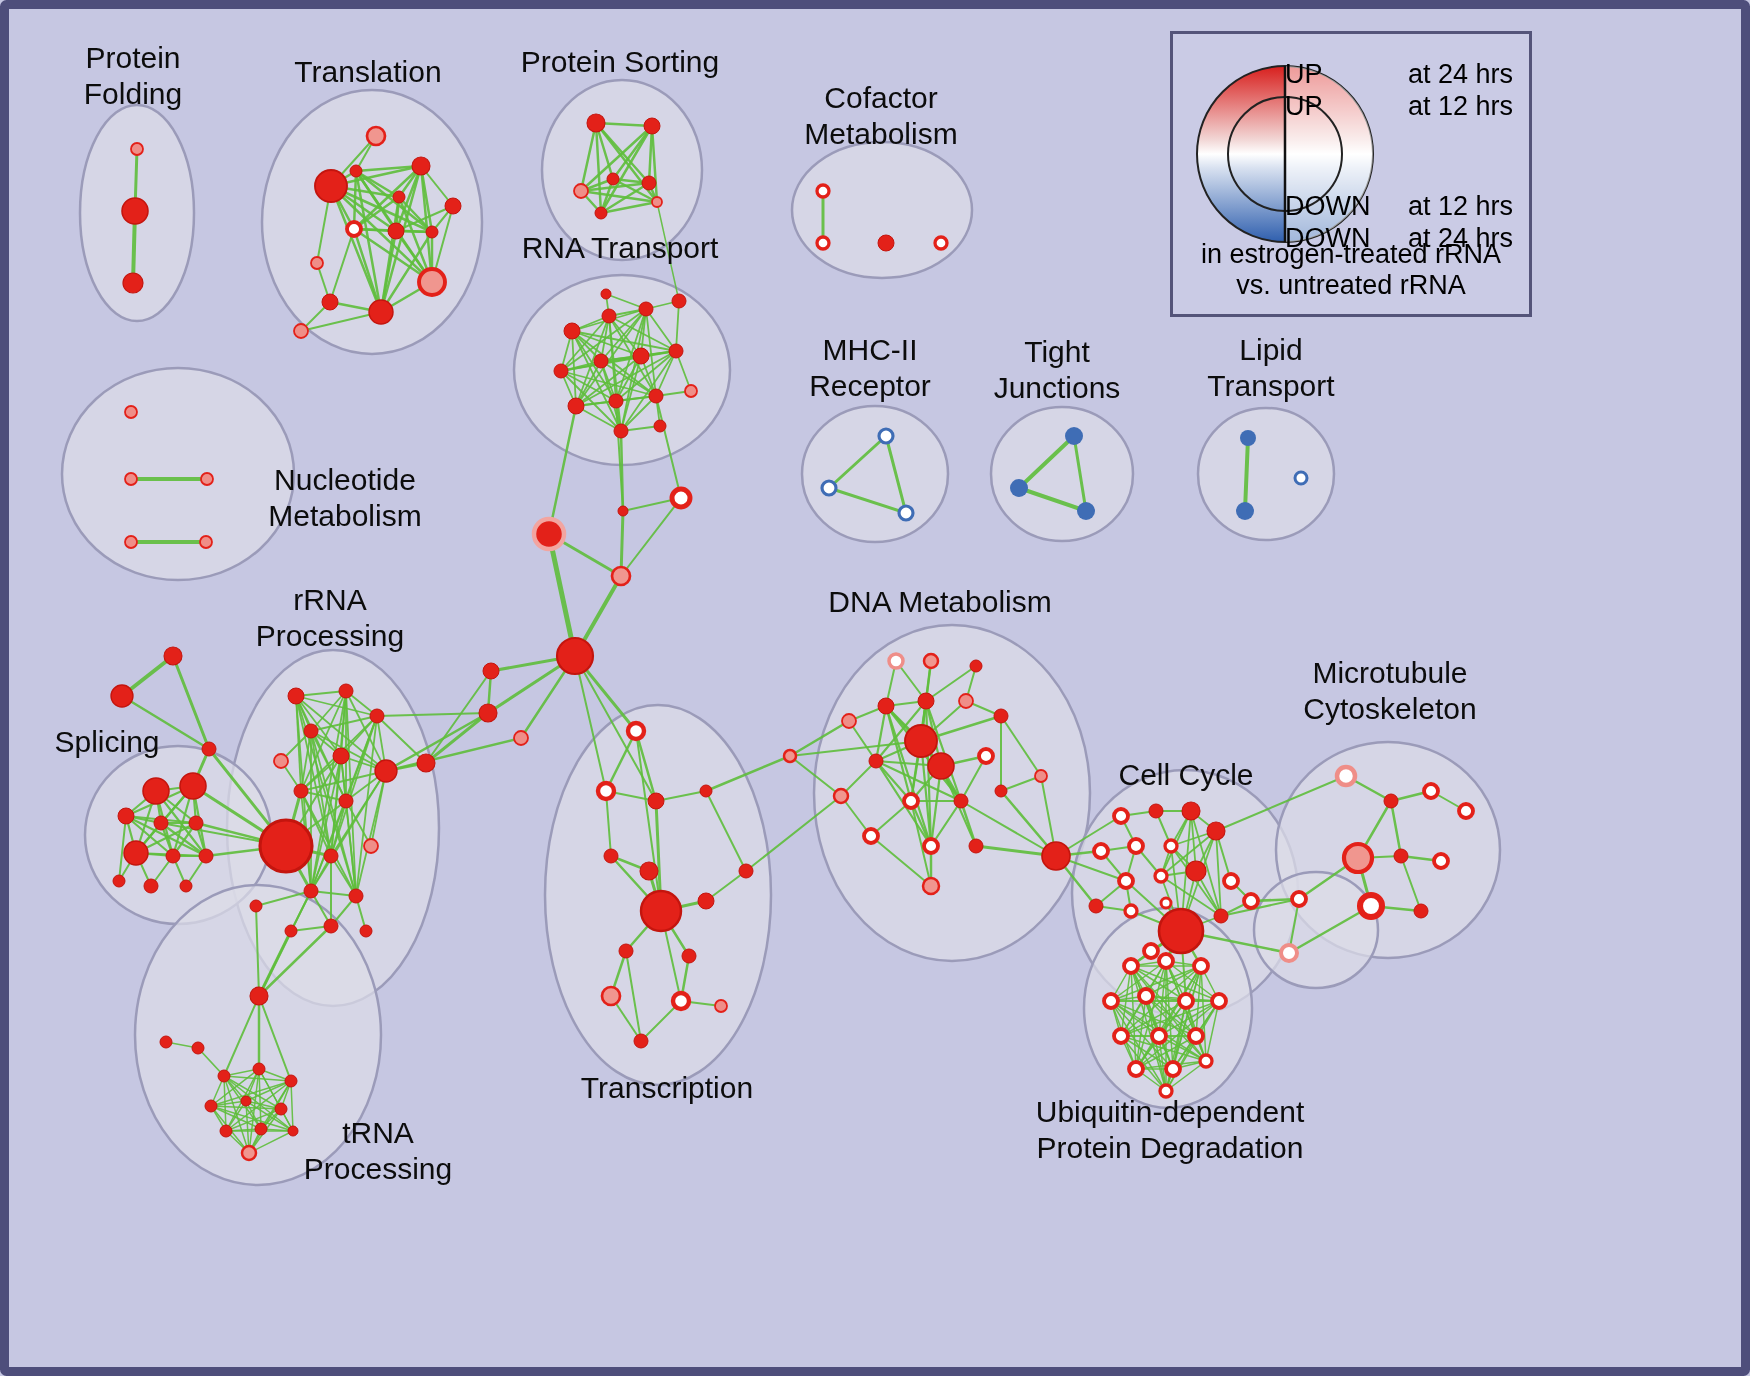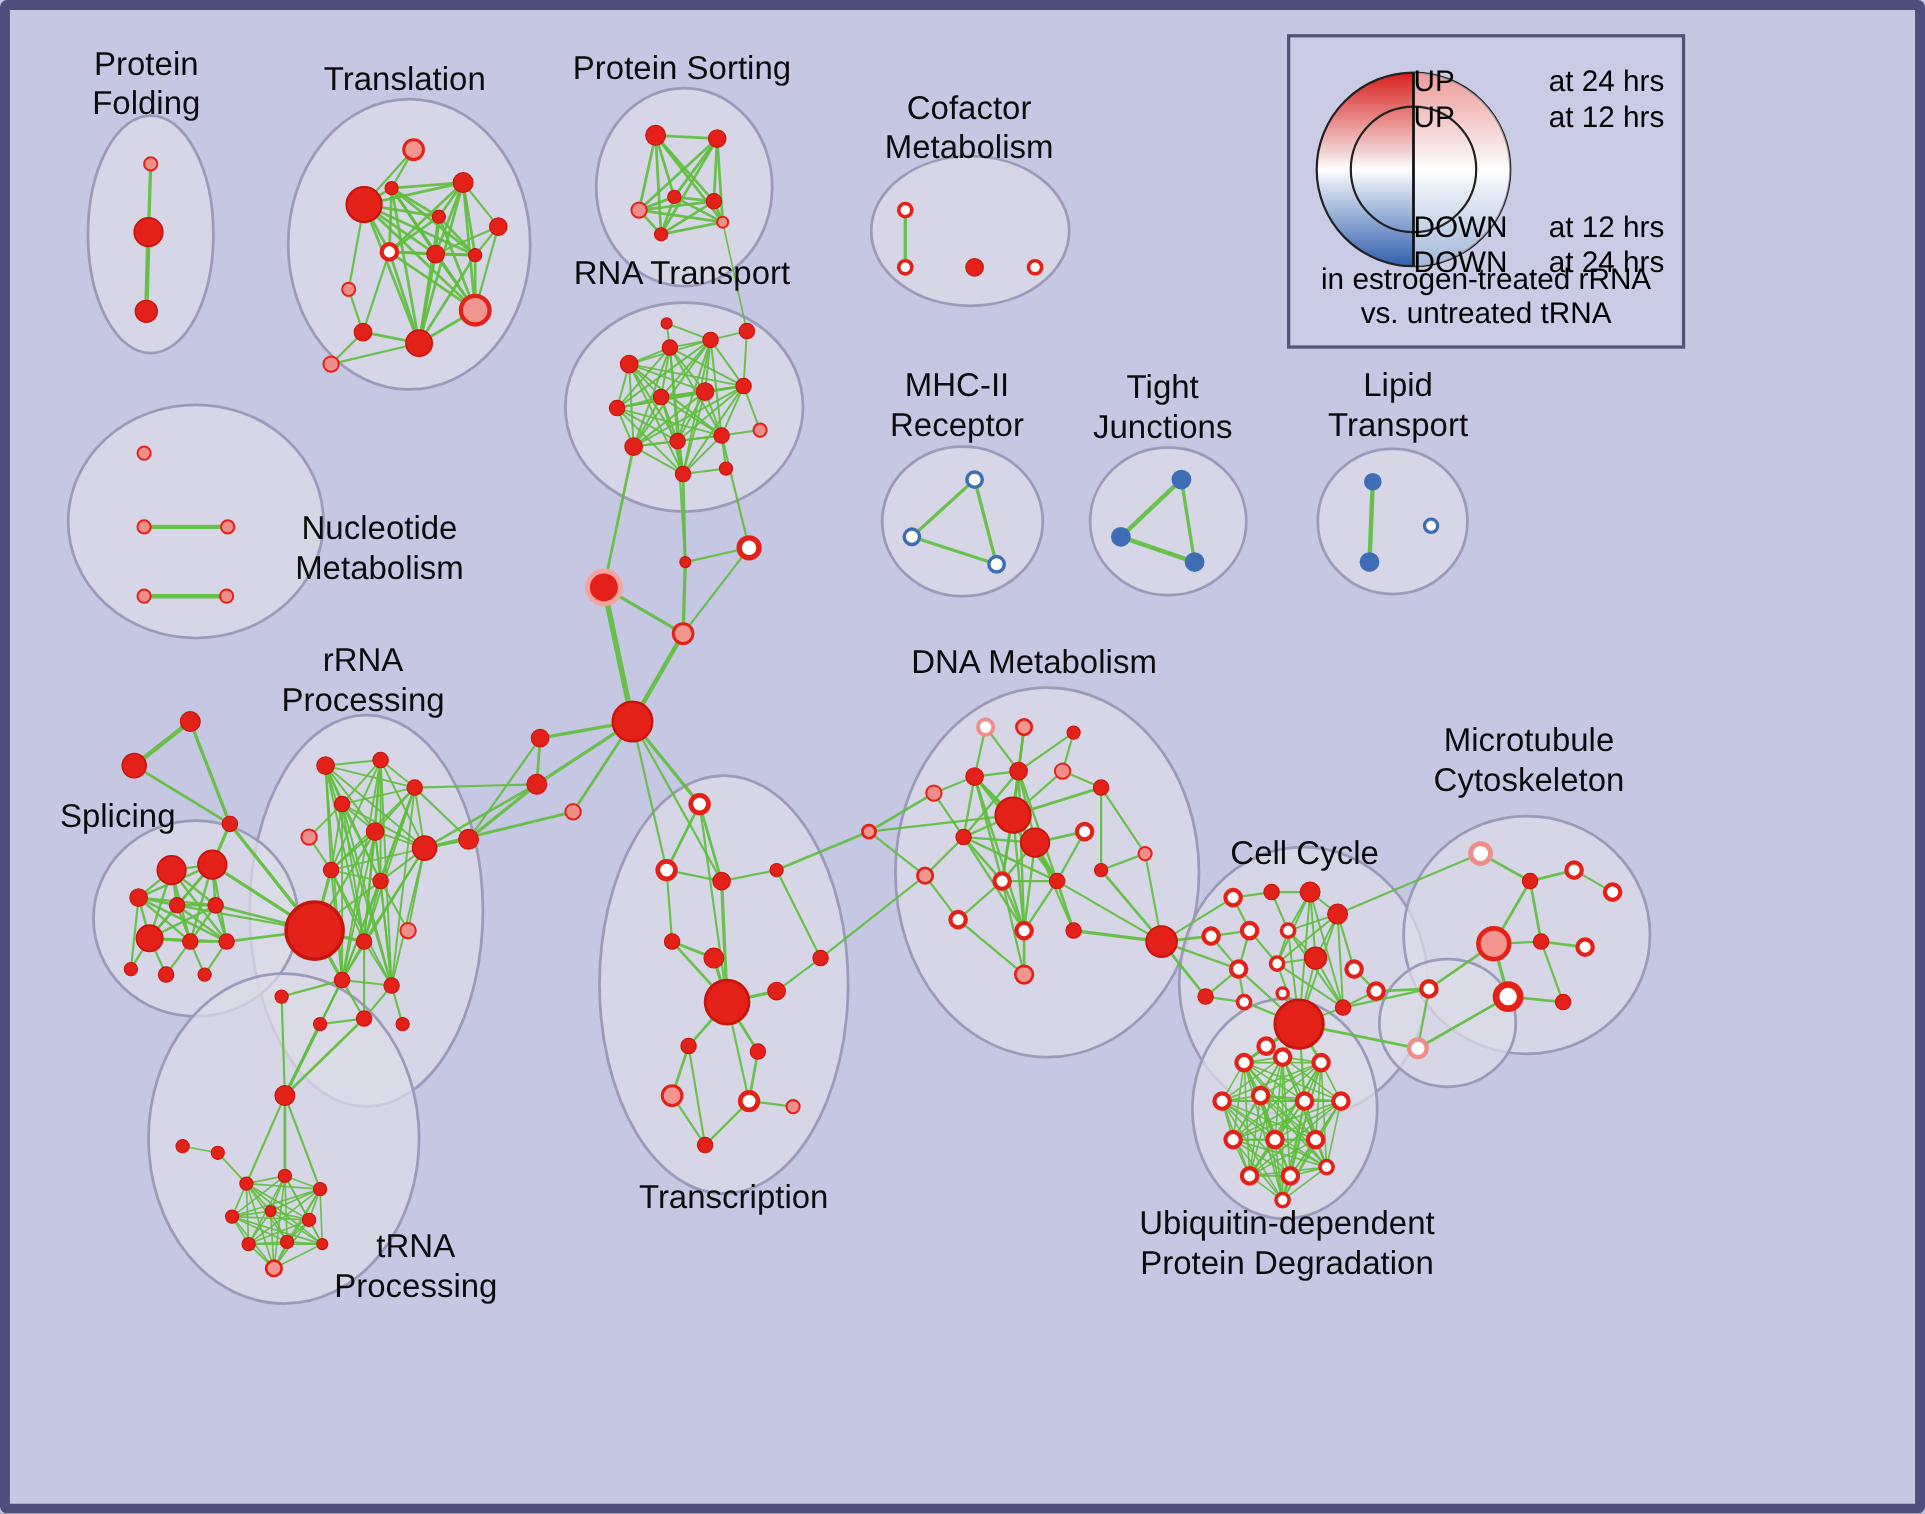--- a/index.html
+++ b/index.html
@@ -872,15 +872,15 @@
     </div>
     <div class="lrow r3">
       <span>DOWN</span>
       <span>at 12 hrs</span>
     </div>
     <div class="lrow r4">
       <span>DOWN</span>
       <span>at 24 hrs</span>
     </div>
     <div class="lcap c1">in estrogen-treated rRNA</div>
-    <div class="lcap c2">vs. untreated tRNA</div>
+    <div class="lcap c2">vs. untreated rRNA</div>
   </div>
 </div>
 
 </body></html>

